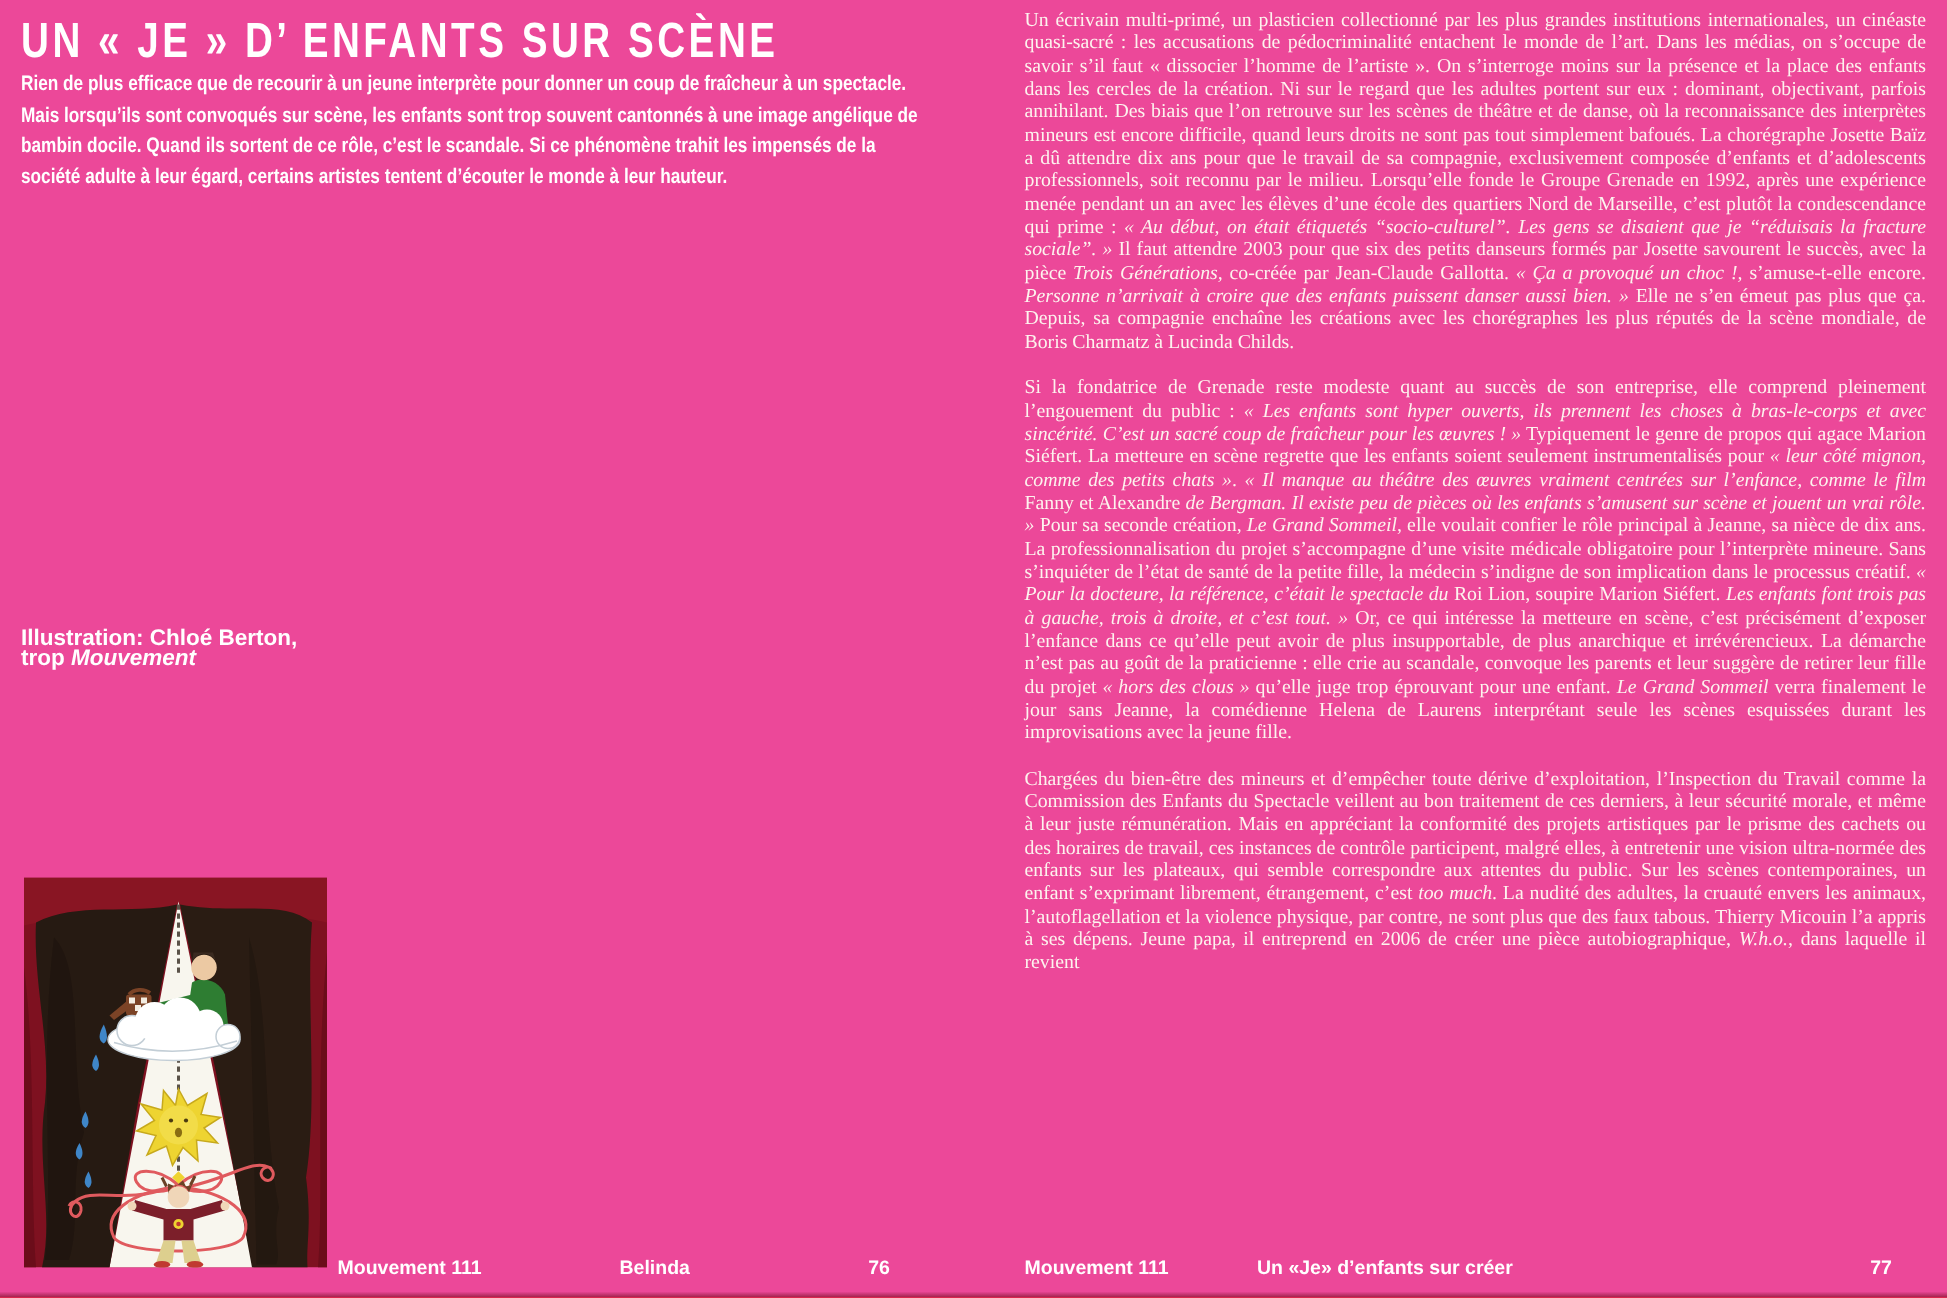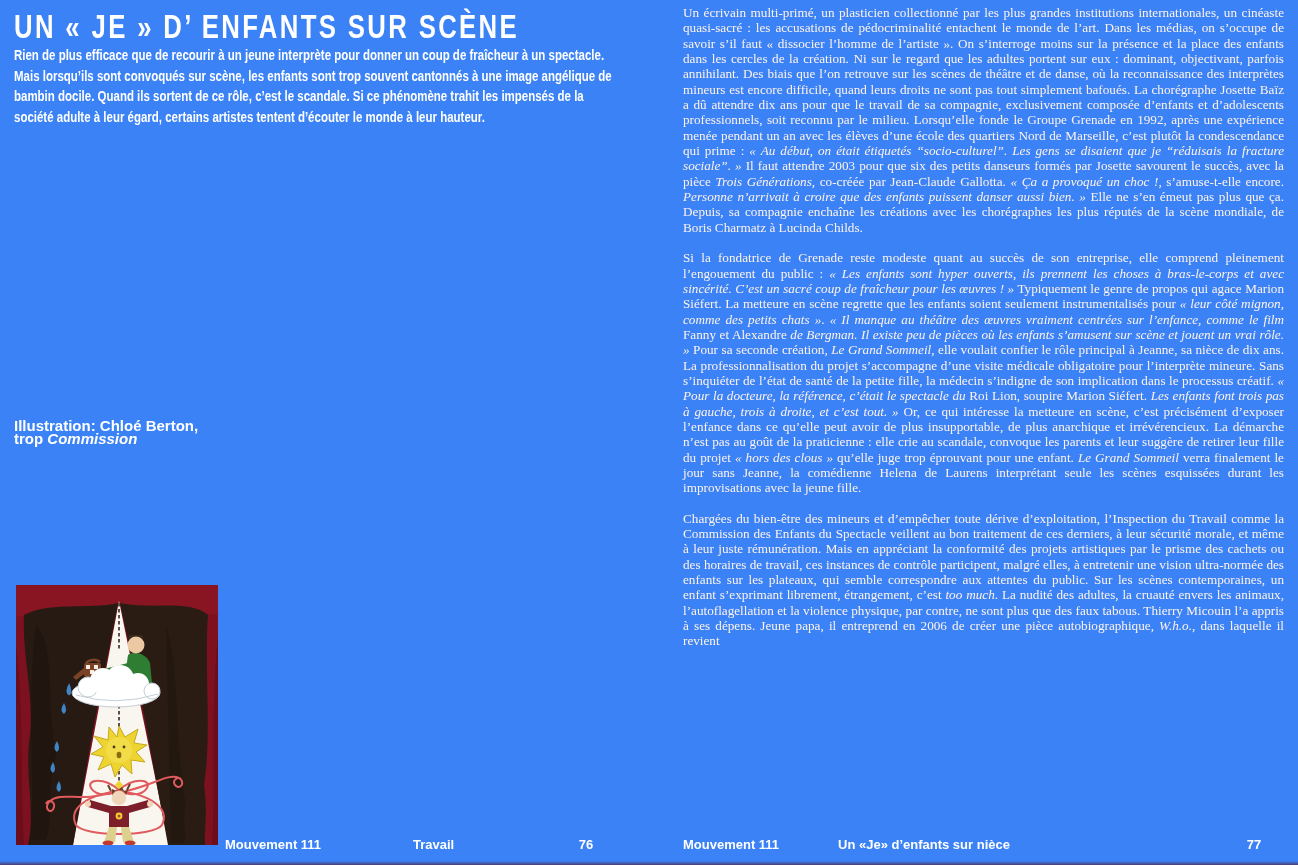--- a/index.html
+++ b/index.html
@@ -1,19 +1,19 @@
 <!DOCTYPE html>
 <html lang="fr"><head>
 <meta charset="utf-8">
 <style>
   * { margin:0; padding:0; box-sizing:border-box; }
   html,body { background:#e2101c; }
   .spread {
     position:relative; width:1298px; height:865px;
-    background:#3b82f6; overflow:hidden;
+    background:#ec4899; overflow:hidden;
     font-family:"Liberation Sans", sans-serif;
     color:#ffffff;
   }
   .bottom-edge {
     position:absolute; left:0; bottom:0; width:100%; height:4px;
     background:linear-gradient(to bottom, rgba(120,0,6,0), rgba(90,0,6,.55));
   }
   
   .title {
     position:absolute; left:14px; top:8px;
@@ -59,21 +59,21 @@
 <body>
 
 <div class="spread">
 
   <h1 class="title">UN « JE » D’ ENFANTS SUR SCÈNE</h1>
 
   <p class="intro">Rien de plus efficace que de recourir à un jeune interprète pour donner un coup de fraîcheur à un spectacle. Mais lorsqu’ils sont convoqués sur scène, les enfants sont trop souvent cantonnés à une image angélique de bambin docile. Quand ils sortent de ce rôle, c’est le scandale. Si ce phénomène trahit les impensés de la société adulte à leur égard, certains artistes tentent d’écouter le monde à leur hauteur.</p>
 
   <div class="credit credit-illu">
     <span>Illustration: Chloé Berton,</span><br>
-    <span>trop </span><span class="ital">Commission</span>
+    <span>trop </span><span class="ital">Mouvement</span>
   </div>
 
 
   <svg class="illustration" viewBox="0 0 202 260" xmlns="http://www.w3.org/2000/svg">
 
     <rect width="202" height="260" fill="#7e1120"></rect>
     <path d="M0,0 H202 V30 C160,20 40,22 0,32 Z" fill="#8c1624" opacity=".8"></path>
     <path d="M0,60 C8,120 4,200 8,260 H0 Z" fill="#6b0d1a"></path>
     <path d="M202,50 C194,130 200,210 196,260 H202 Z" fill="#6b0d1a"></path>
 
@@ -160,21 +160,21 @@
     </g>
   </svg>
 
   <div class="article">
       <p><span>Un écrivain multi-primé, un plasticien collectionné par les plus grandes institutions internationales, un cinéaste quasi-sacré : les accusations de pédocriminalité entachent le monde de l’art. Dans les médias, on s’occupe de savoir s’il faut « dissocier l’homme de l’artiste ». On s’interroge moins sur la présence et la place des enfants dans les cercles de la création. Ni sur le regard que les adultes portent sur eux : dominant, objectivant, parfois annihilant. Des biais que l’on retrouve sur les scènes de théâtre et de danse, où la reconnaissance des interprètes mineurs est encore difficile, quand leurs droits ne sont pas tout simplement bafoués. La chorégraphe Josette Baïz a dû attendre dix ans pour que le travail de sa compagnie, exclusivement composée d’enfants et d’adolescents professionnels, soit reconnu par le milieu. Lorsqu’elle fonde le Groupe Grenade en 1992, après une expérience menée pendant un an avec les élèves d’une école des quartiers Nord de Marseille, c’est plutôt la condescendance qui prime : </span><span class="it">« Au début, on était étiquetés “socio-culturel”. Les gens se disaient que je “réduisais la fracture sociale”. »</span><span> Il faut attendre 2003 pour que six des petits danseurs formés par Josette savourent le succès, avec la pièce </span><span class="it">Trois Générations,</span><span> co-créée par Jean-Claude Gallotta. </span><span class="it">« Ça a provoqué un choc !,</span><span> s’amuse-t-elle encore. </span><span class="it">Personne n’arrivait à croire que des enfants puissent danser aussi bien. »</span><span> Elle ne s’en émeut pas plus que ça. Depuis, sa compagnie enchaîne les créations avec les chorégraphes les plus réputés de la scène mondiale, de Boris Charmatz à Lucinda Childs.</span></p>
       <p><span>Si la fondatrice de Grenade reste modeste quant au succès de son entreprise, elle comprend pleinement l’engouement du public : </span><span class="it">« Les enfants sont hyper ouverts, ils prennent les choses à bras-le-corps et avec sincérité. C’est un sacré coup de fraîcheur pour les œuvres ! »</span><span> Typiquement le genre de propos qui agace Marion Siéfert. La metteure en scène regrette que les enfants soient seulement instrumentalisés pour </span><span class="it">« leur côté mignon, comme des petits chats »</span><span>. </span><span class="it">« Il manque au théâtre des œuvres vraiment centrées sur l’enfance, comme le film </span><span>Fanny et Alexandre</span><span class="it"> de Bergman. Il existe peu de pièces où les enfants s’amusent sur scène et jouent un vrai rôle. »</span><span> Pour sa seconde création, </span><span class="it">Le Grand Sommeil</span><span>, elle voulait confier le rôle principal à Jeanne, sa nièce de dix ans. La professionnalisation du projet s’accompagne d’une visite médicale obligatoire pour l’interprète mineure. Sans s’inquiéter de l’état de santé de la petite fille, la médecin s’indigne de son implication dans le processus créatif. </span><span class="it">« Pour la docteure, la référence, c’était le spectacle du </span><span>Roi Lion, soupire Marion Siéfert. </span><span class="it">Les enfants font trois pas à gauche, trois à droite, et c’est tout. »</span><span> Or, ce qui intéresse la metteure en scène, c’est précisément d’exposer l’enfance dans ce qu’elle peut avoir de plus insupportable, de plus anarchique et irrévérencieux. La démarche n’est pas au goût de la praticienne : elle crie au scandale, convoque les parents et leur suggère de retirer leur fille du projet </span><span class="it">« hors des clous »</span><span> qu’elle juge trop éprouvant pour une enfant. </span><span class="it">Le Grand Sommeil</span><span> verra finalement le jour sans Jeanne, la comédienne Helena de Laurens interprétant seule les scènes esquissées durant les improvisations avec la jeune fille.</span></p>
       <p><span>Chargées du bien-être des mineurs et d’empêcher toute dérive d’exploitation, l’Inspection du Travail comme la Commission des Enfants du Spectacle veillent au bon traitement de ces derniers, à leur sécurité morale, et même à leur juste rémunération. Mais en appréciant la conformité des projets artistiques par le prisme des cachets ou des horaires de travail, ces instances de contrôle participent, malgré elles, à entretenir une vision ultra-normée des enfants sur les plateaux, qui semble correspondre aux attentes du public. Sur les scènes contemporaines, un enfant s’exprimant librement, étrangement, c’est </span><span class="it">too much</span><span>. La nudité des adultes, la cruauté envers les animaux, l’autoflagellation et la violence physique, par contre, ne sont plus que des faux tabous. Thierry Micouin l’a appris à ses dépens. Jeune papa, il entreprend en 2006 de créer une pièce autobiographique, </span><span class="it">W.h.o.</span><span>, dans laquelle il revient</span></p>
     </div>
 
   <span class="footer-item fl-brand">Mouvement 111</span>
-  <span class="footer-item fl-section">Travail</span>
+  <span class="footer-item fl-section">Belinda</span>
   <span class="footer-item fl-page">76</span>
 
   <span class="footer-item fr-brand">Mouvement 111</span>
-  <span class="footer-item fr-section">Un «Je» d’enfants sur nièce</span>
+  <span class="footer-item fr-section">Un «Je» d’enfants sur créer</span>
   <span class="footer-item fr-page">77</span>
 
   <div class="bottom-edge"></div>
 </div>
 
 </body></html>

